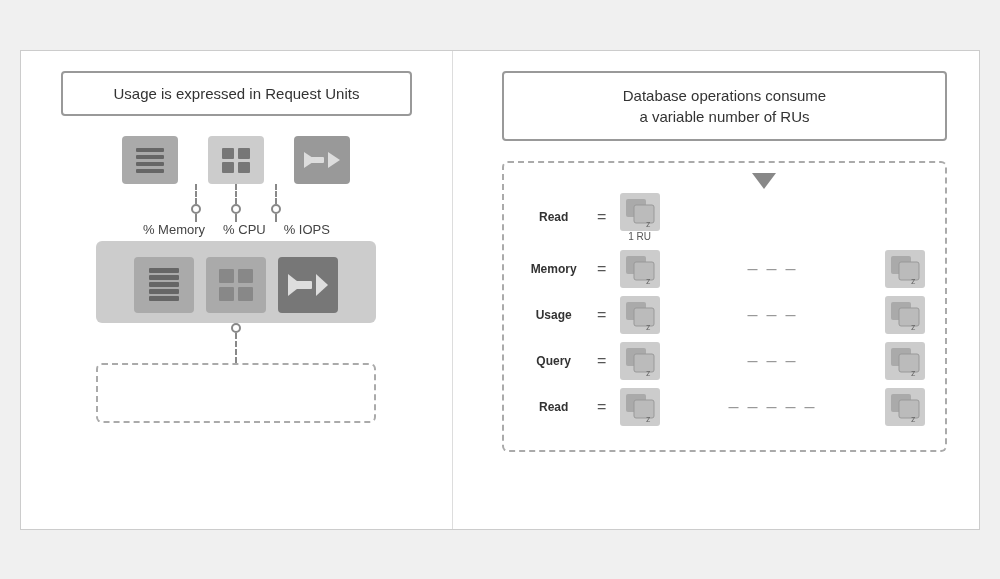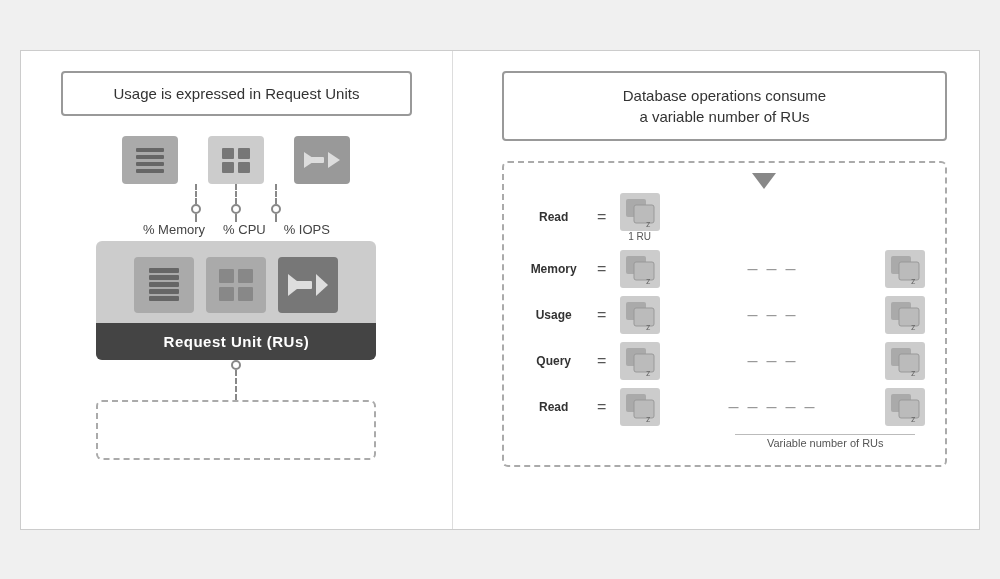--- a/index.html
+++ b/index.html
@@ -359,21 +359,20 @@
           </div>
 
           <div class="ru-icon ru-icon-dark">
             <svg width="40" height="38" viewBox="0 0 40 38">
               <polygon points="28,8 40,19 28,30" fill="#ddd"></polygon>
               <rect x="0" y="15" width="24" height="8" fill="#ddd" rx="1"></rect>
               <polygon points="0,8 0,30 14,19" fill="#ddd"></polygon>
             </svg>
           </div>
         </div>
-        <div class="ru-label">Request Unit (RUs)</div>
       </div>
 
       <div class="bottom-connector">
         <div class="circle-connector"></div>
         <div class="dashed-line-down" style="height:30px;"></div>
         <div class="dashed-area"></div>
       </div>
     </div>
   </div>
 
@@ -479,18 +478,15 @@
         <div class="dashed-dots">– – – – –</div>
         <div class="ru-unit-icon">
           <svg class="ru-small-svg" viewBox="0 0 32 30">
             <rect x="2" y="2" width="20" height="18" fill="#aaa" rx="2"></rect>
             <rect x="10" y="8" width="20" height="18" fill="#bbb" rx="2" stroke="#999" stroke-width="1"></rect>
             <text x="22" y="30" font-size="9" fill="#666">z</text>
           </svg>
         </div>
       </div>
 
-      <div style="display:flex;justify-content:flex-end;padding-right:10px;">
-        <div style="text-align:center;font-size:11px;color:#555;border-top:1px solid #bbb;padding-top:2px;width:180px;">Variable number of RUs</div>
-      </div>
     </div>
   </div>
 </div>
 
 </body></html>

